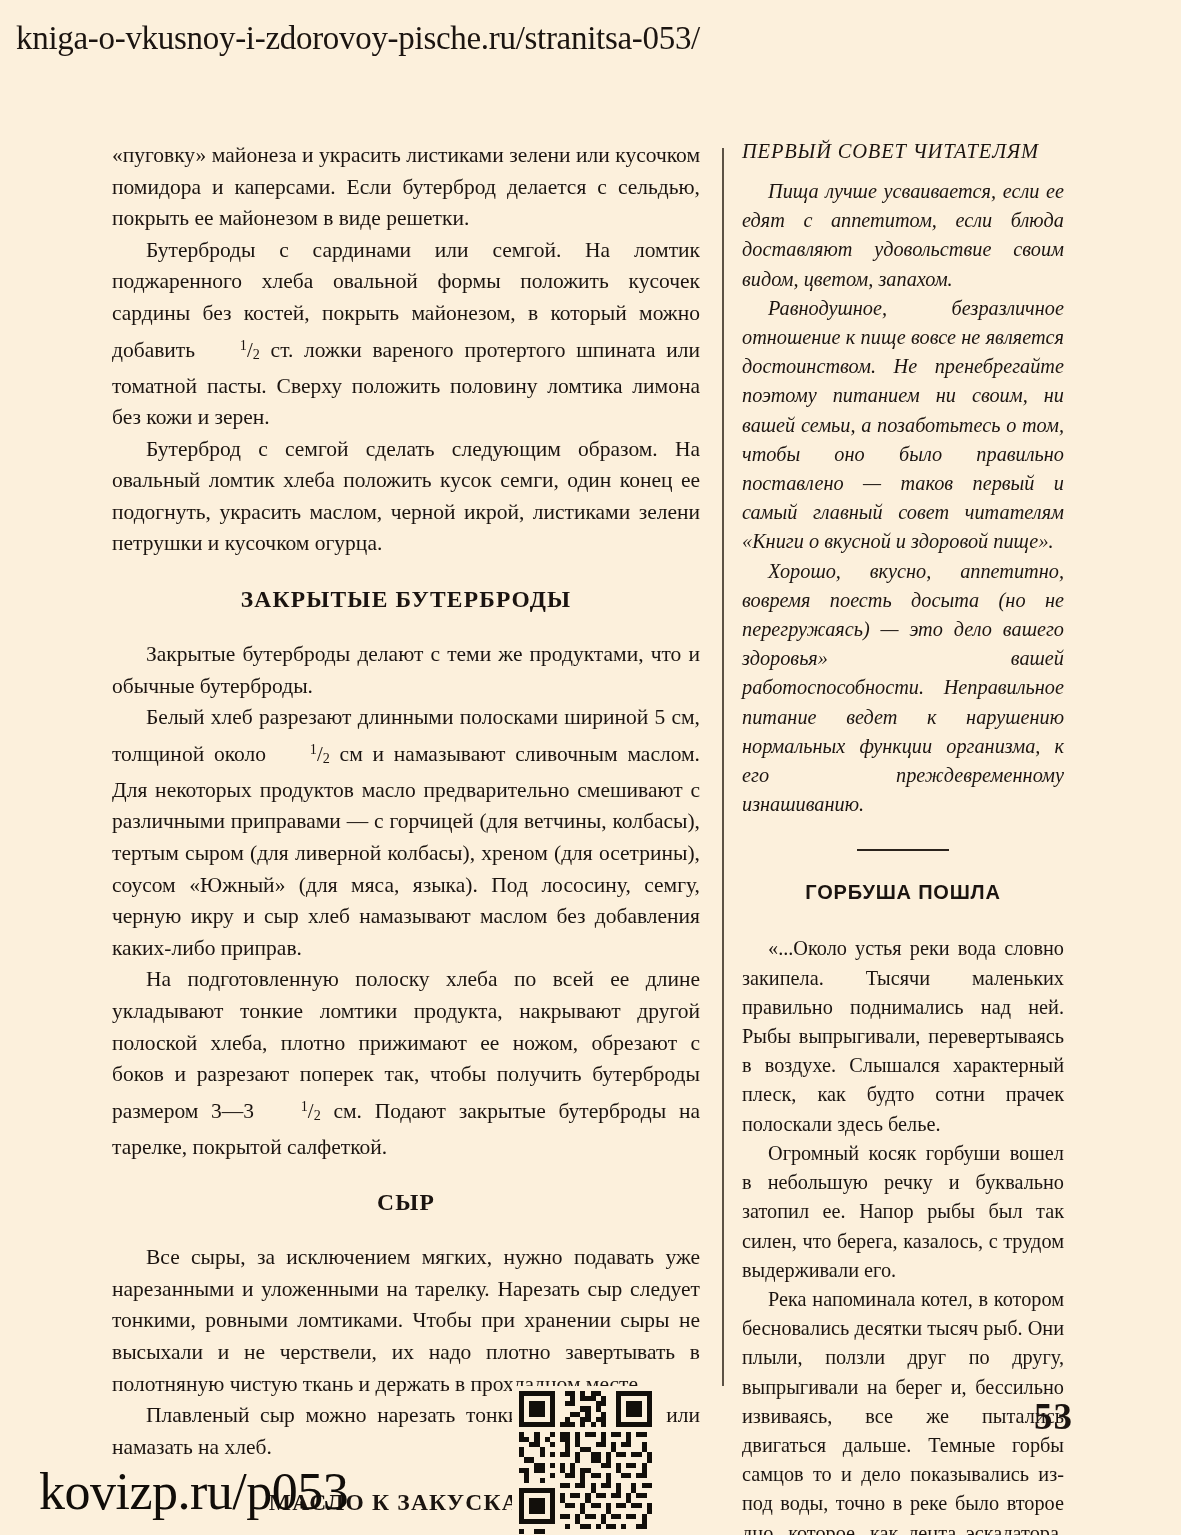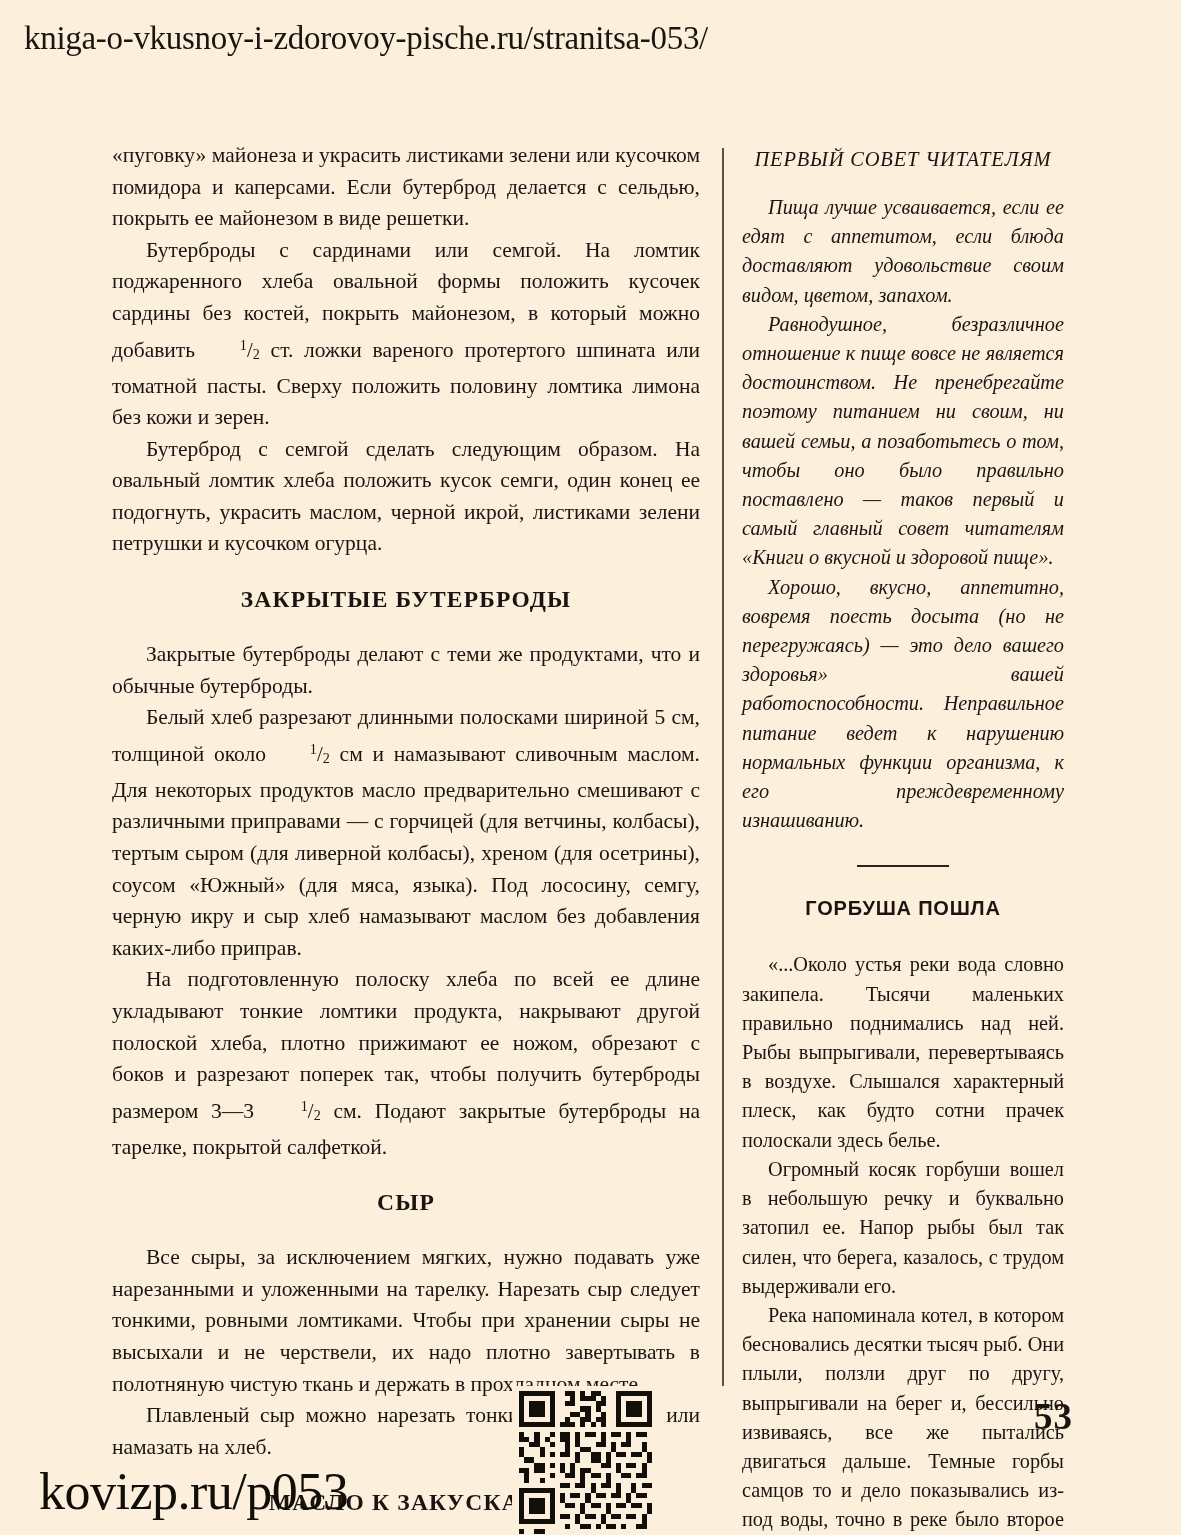--- a/index.html
+++ b/index.html
@@ -17,21 +17,21 @@
   }
   .page {
     position: relative;
     width: 1181px;
     height: 1535px;
     box-sizing: border-box;
   }
   
   .header-url {
     position: absolute;
-    left: 24px;
+    left: 16px;
     top: 20px;
     font-family: "Liberation Serif", "DejaVu Serif", serif;
     font-size: 33px;
     letter-spacing: -0.3px;
     color: #1b1410;
     white-space: nowrap;
   }
   
   .columns {
     position: absolute;
@@ -90,26 +90,25 @@
     display: inline-block;
     position: relative;
     font-size: 0.97em;
     white-space: nowrap;
   }
   .frac .num { font-size: 0.68em; vertical-align: 0.52em; }
   .frac .den { font-size: 0.68em; vertical-align: -0.14em; }
   .frac .bar { font-size: 1em; }
   
   .col-right h3 {
-    margin: 8px;
+    margin: 0;
     font-style: italic;
     font-weight: normal;
     font-size: 20.5px;
     letter-spacing: 0.8px;
-    text-align: center;
     text-indent: 0;
   }
   .col-right h4 {
     margin: 16px;
     font-family: "Liberation Sans", "DejaVu Sans", sans-serif;
     font-weight: bold;
     font-size: 20px;
     letter-spacing: 0.8px;
     text-align: center;
     text-indent: 0;

